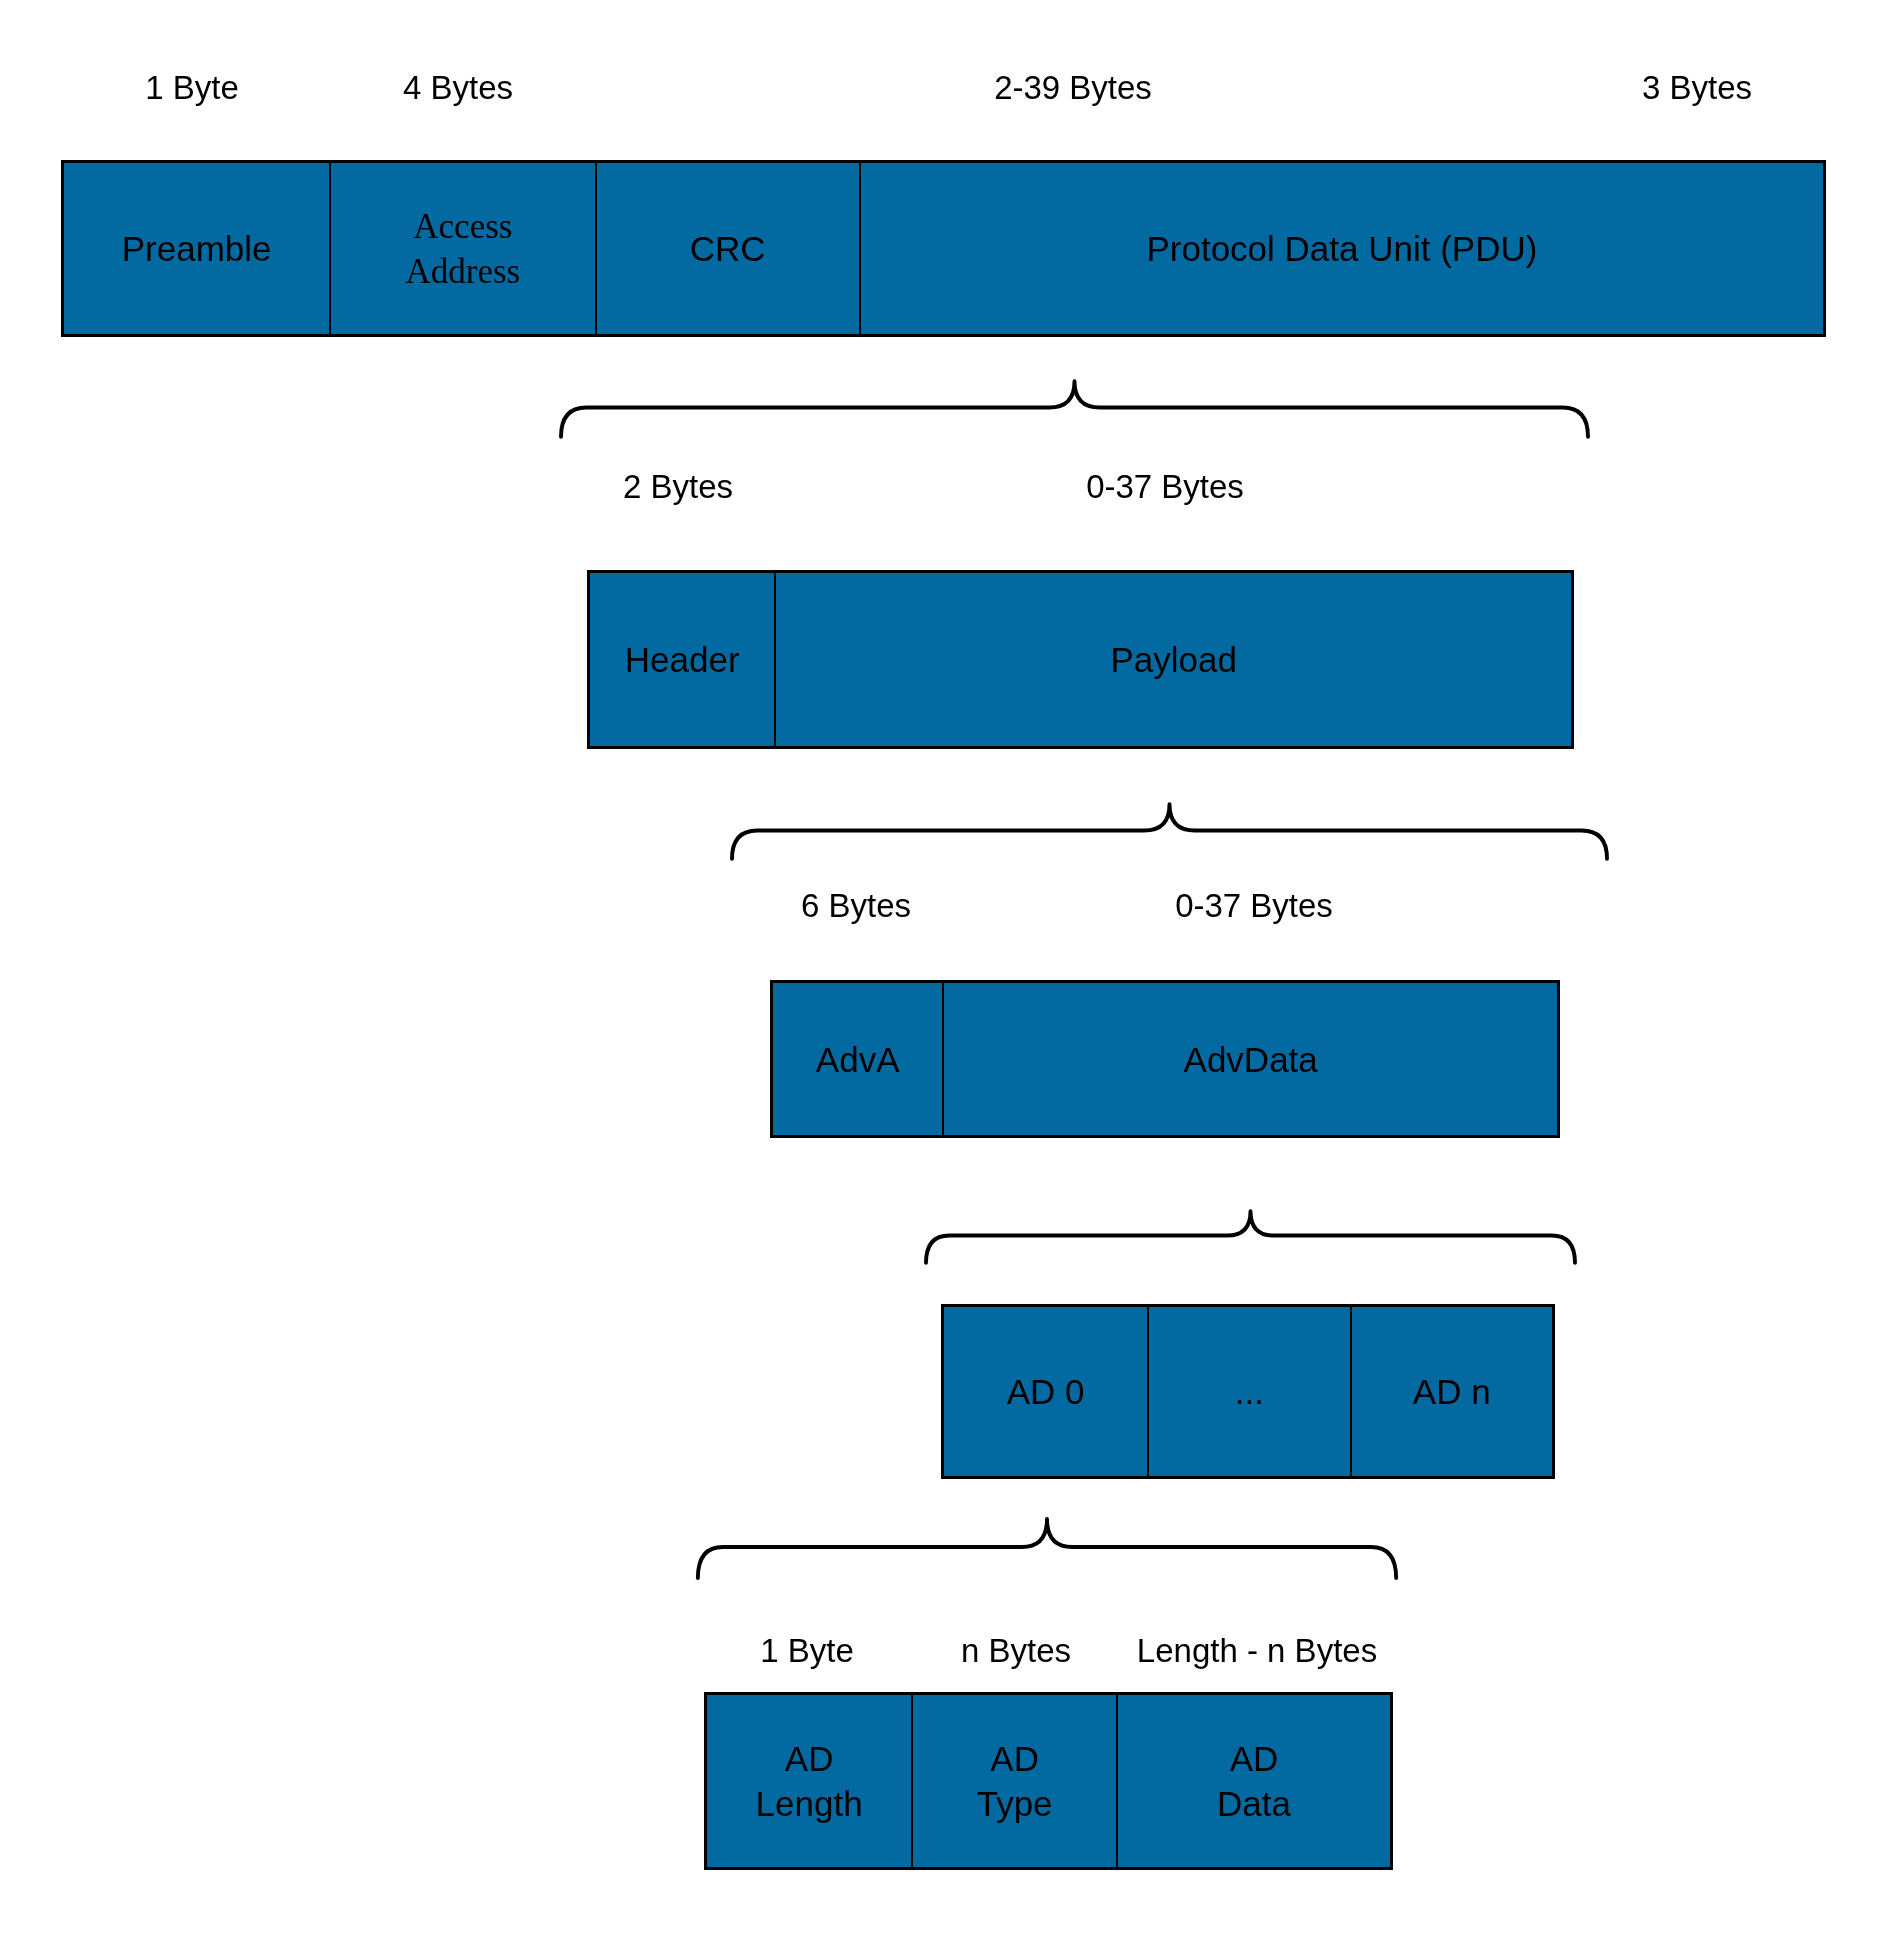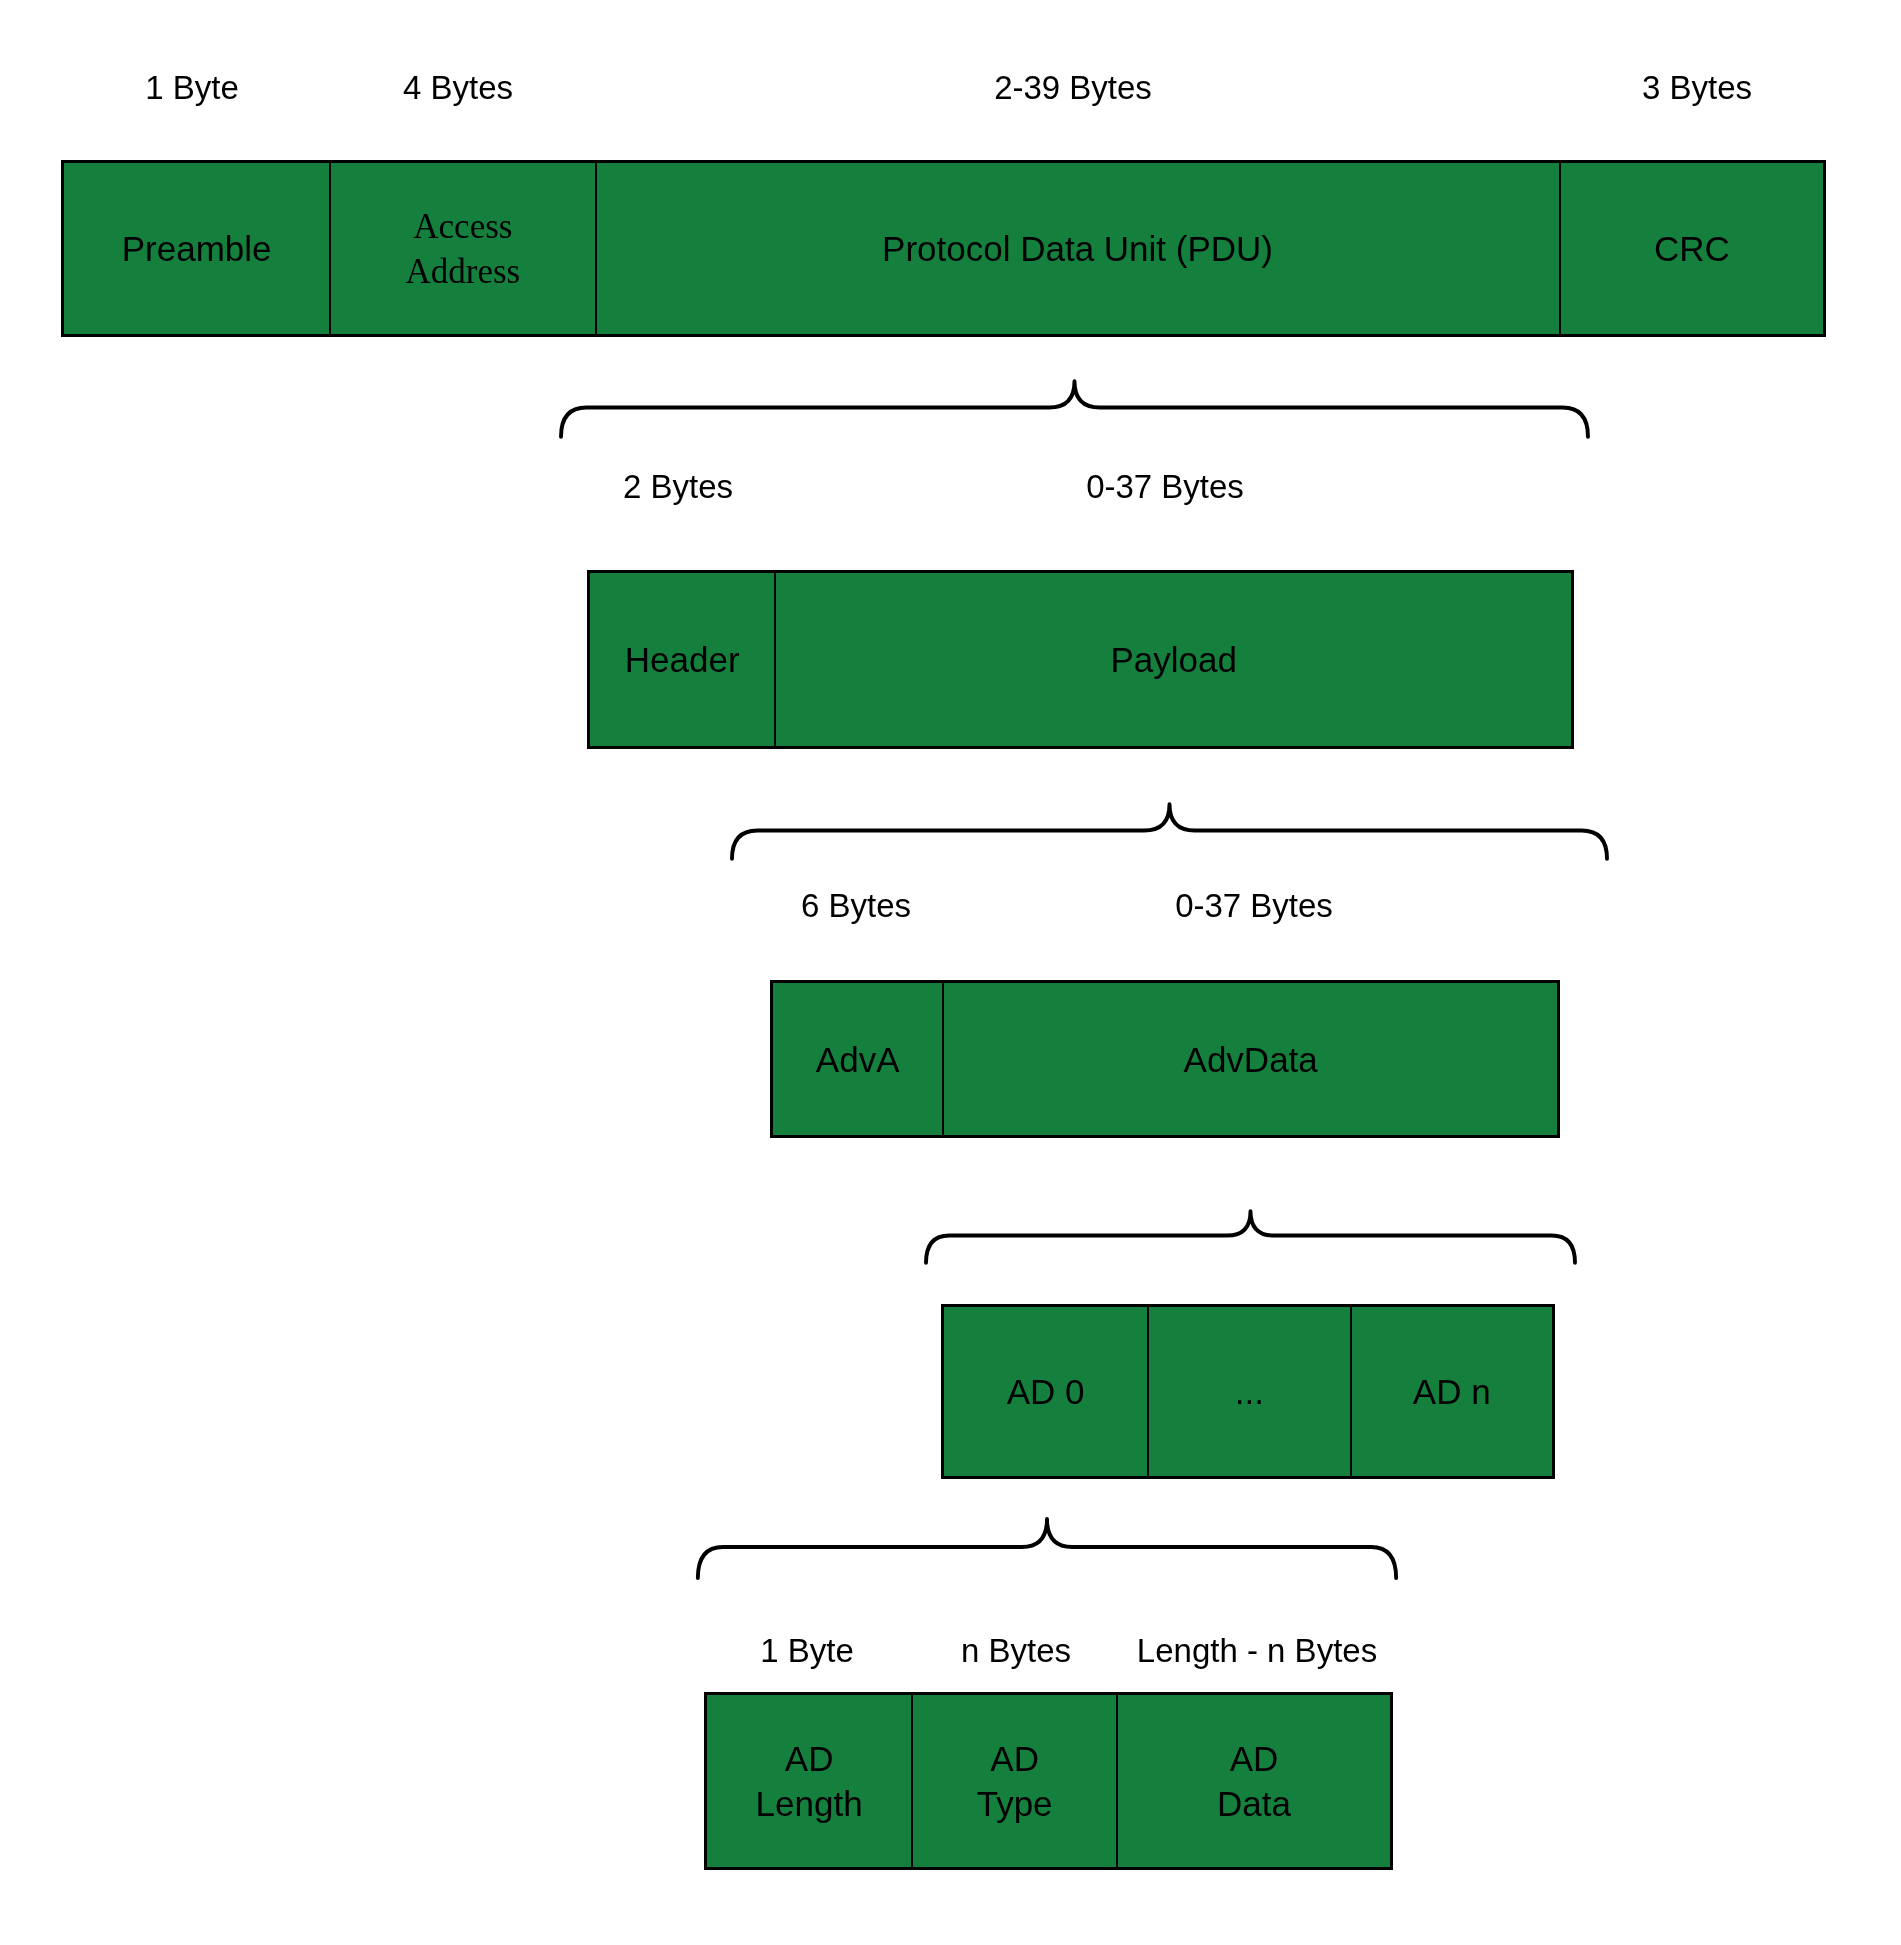--- a/index.html
+++ b/index.html
@@ -15,21 +15,21 @@
     transform: translateX(-50%);
     font-size: 33px;
     line-height: 43px;
     white-space: nowrap;
   }
   .row {
     position: absolute;
     display: flex;
     border: 3.9px solid #000000;
     box-sizing: border-box;
-    background: #15803d;
+    background: #0369a1;
   }
   .cell {
     box-sizing: border-box;
     display: flex;
     align-items: center;
     justify-content: center;
     text-align: center;
     font-size: 35px;
     line-height: 45px;
     white-space: pre-line;
@@ -53,22 +53,22 @@
 
   <span class="size-label" style="left:192px; top:66px;">1 Byte</span>
   <span class="size-label" style="left:458px; top:66px;">4 Bytes</span>
   <span class="size-label" style="left:1073px; top:66px;">2-39 Bytes</span>
   <span class="size-label" style="left:1697px; top:66px;">3 Bytes</span>
 
   <div class="row" style="left:61px; top:160px; width:1765px; height:177px;">
     <div class="cell" style="width:15.08%;">Preamble</div>
     <div class="cell" style="width:15.08%;font-family:Liberation Serif, serif;">Access
 Address</div>
+    <div class="cell grow">CRC</div>
     <div class="cell" style="width:54.81%;">Protocol Data Unit (PDU)</div>
-    <div class="cell grow">CRC</div>
   </div>
 
   <svg class="brace" style="left:561px; top:381px;" width="1027" height="56" viewBox="0 0 1053 57">
     <path d="M0,57 Q0,27 26,27 L500.5,27 Q526.5,27 526.5,0 Q526.5,27 552.5,27 L1027,27 Q1053,27 1053,57"></path>
   </svg>
 
   <span class="size-label" style="left:678px; top:465px;">2 Bytes</span>
   <span class="size-label" style="left:1165px; top:465px;">0-37 Bytes</span>
 
   <div class="row" style="left:587px; top:570px; width:987px; height:179px;">

